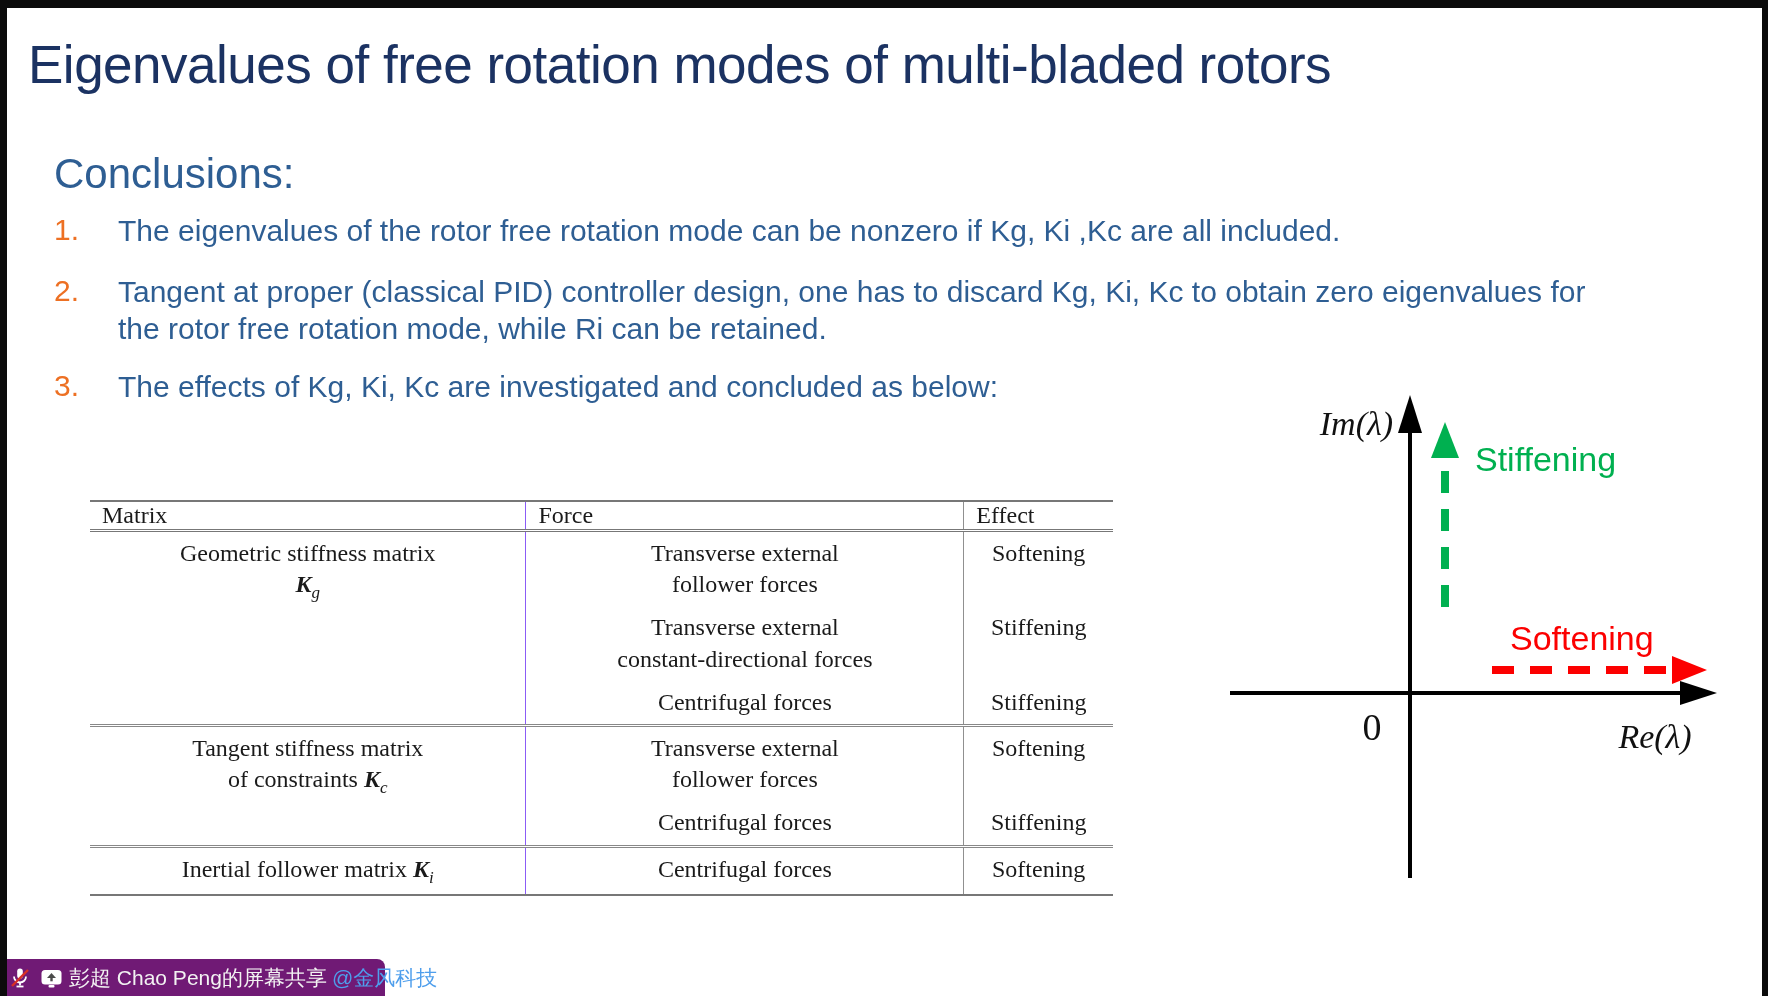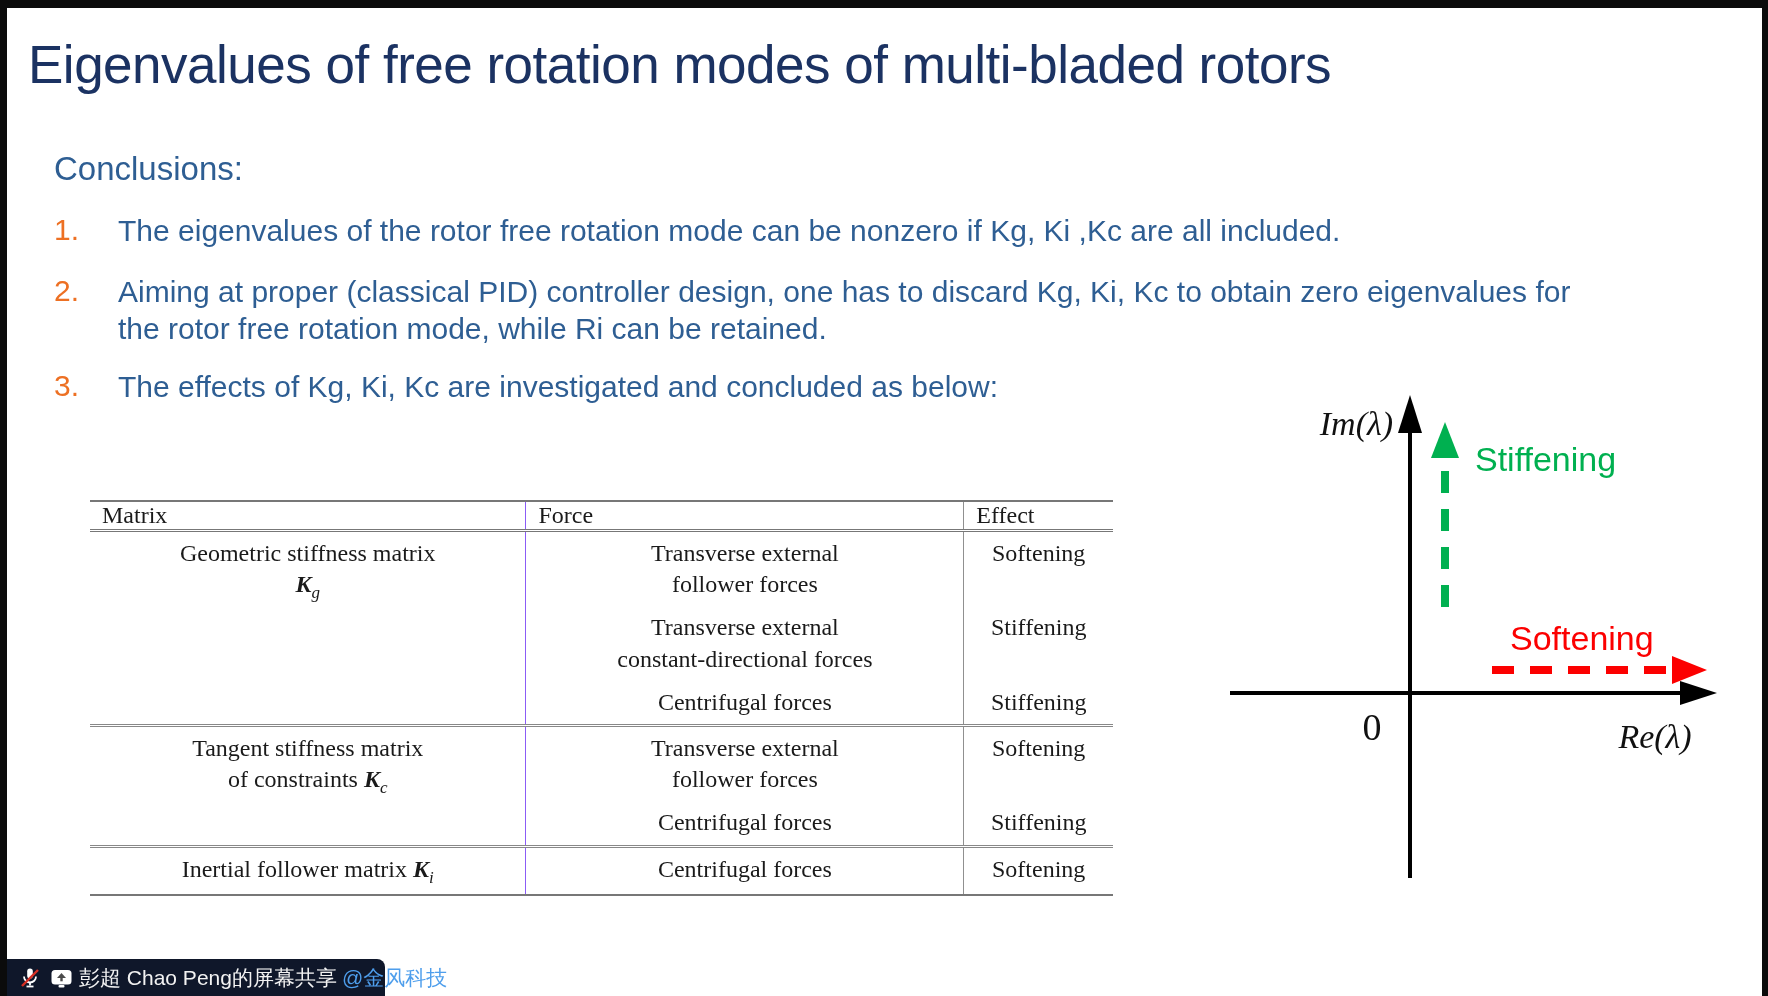--- a/index.html
+++ b/index.html
@@ -11,21 +11,21 @@
   .frame-top{position:absolute;left:0;top:0;width:1768px;height:8px;background:#0b0b0b;}
   .frame-left{position:absolute;left:0;top:0;width:7px;height:996px;background:#0b0b0b;}
   .frame-right{position:absolute;right:0;top:0;width:6px;height:996px;background:#0b0b0b;}
 
   .slide-title{
     position:absolute;left:28px;top:34px;width:1680px;
     font-size:53px;color:#1B3262;font-weight:400;letter-spacing:-0.5px;
   }
   .conclusions-heading{
     position:absolute;left:54px;top:150px;
-    font-size:33px;color:#2E5E93;
+    font-size:42px;color:#2E5E93;
   }
   .item{position:absolute;left:54px;display:flex;}
   .item .num{width:64px;flex:0 0 64px;font-size:30px;color:#ED7023;}
   .item .itext{width:1500px;font-size:30px;color:#2E5E93;line-height:1.23;}
   #item-1{top:213px;}
   #item-2{top:274px;}
   #item-3{top:369px;}
 
   
   .effects-table{
@@ -44,22 +44,22 @@
   .col-matrix{width:447px;}
   .col-force{width:448px;border-left:1px solid #8b5cf6;}
   .col-effect{width:128px;border-left:1px solid #909090;padding-left:8px;}
   tr.group-start td{border-top:3px double #888;}
   .ksym{font-weight:bold;font-style:italic;}
   .ksub{font-style:italic;font-size:17px;}
 
   
   .share-bar{
     position:absolute;left:7px;top:959px;width:378px;height:37px;
-    background:#0f172a;border-radius:0 8px 0 0;
-    display:flex;align-items:center;gap:5px;padding-left:10px;box-sizing:border-box;
+    background:#701a75;border-radius:0 8px 0 0;
+    display:flex;align-items:center;gap:5px;box-sizing:border-box;
   }
   .share-bar .bar-text{font-size:21px;color:#F2F2F2;white-space:nowrap;}
   .share-bar .bar-mention{font-size:21px;color:#4E9EEC;white-space:nowrap;}
   .icon-box{width:26px;height:26px;flex:0 0 26px;display:flex;align-items:center;justify-content:center;}
 </style>
 </head>
 <body>
 
 <div class="frame-top"></div>
 <div class="frame-left"></div>
@@ -68,21 +68,21 @@
 <div class="slide-title">Eigenvalues of free rotation modes of multi-bladed rotors</div>
 
 <div class="conclusions-heading">Conclusions:</div>
 
 <div class="item" id="item-1">
   <span class="num">1.</span>
   <div class="itext">The eigenvalues of the rotor free rotation mode can be nonzero if Kg, Ki ,Kc are all included.</div>
 </div>
 <div class="item" id="item-2">
   <span class="num">2.</span>
-  <div class="itext">Aiming at proper (classical PID) controller design, one has to discard Kg, Ki, Kc to obtain zero eigenvalues for the rotor free rotation mode, while Ri can be retained.</div>
+  <div class="itext">Tangent at proper (classical PID) controller design, one has to discard Kg, Ki, Kc to obtain zero eigenvalues for the rotor free rotation mode, while Ri can be retained.</div>
 </div>
 <div class="item" id="item-3">
   <span class="num">3.</span>
   <div class="itext">The effects of Kg, Ki, Kc are investigated and concluded as below:</div>
 </div>
 
 <table class="effects-table">
   <colgroup>
       <col class="col-matrix">
       <col class="col-force">

